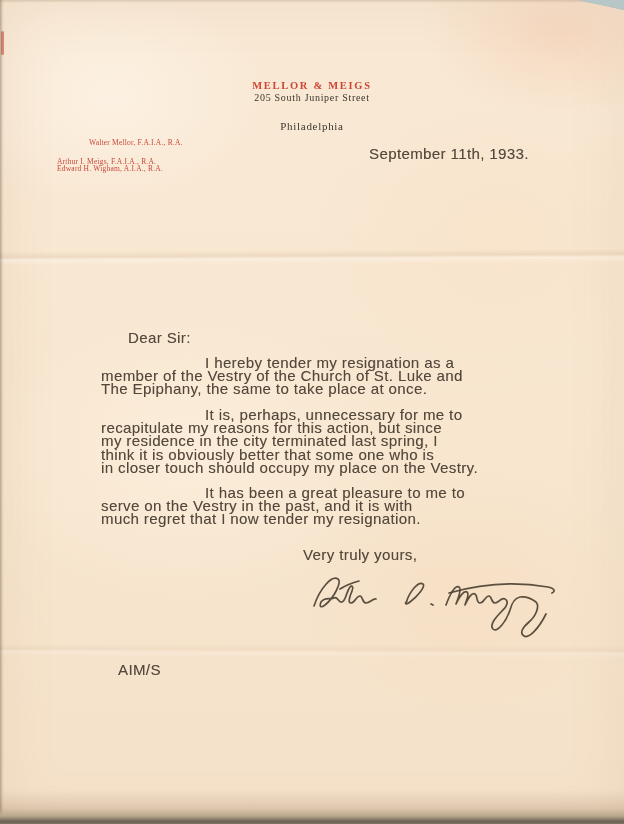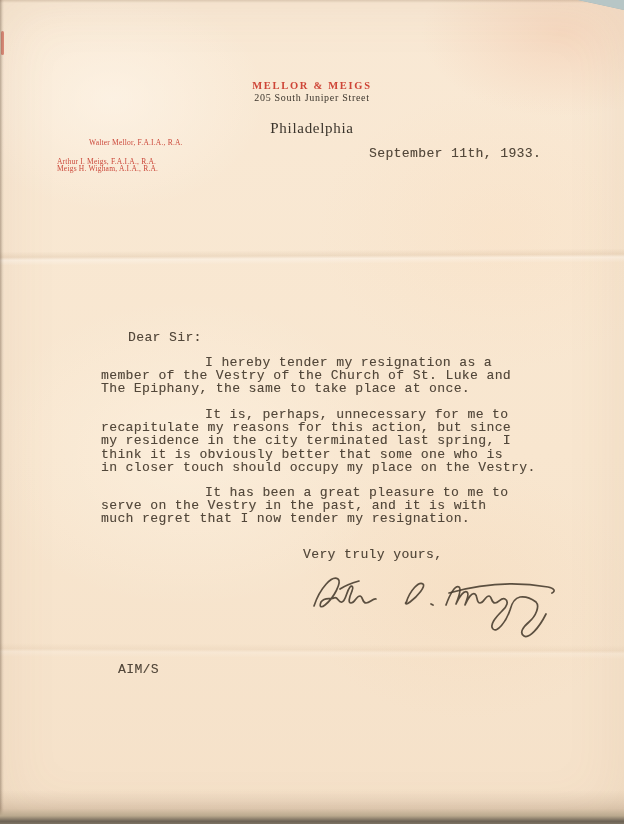--- a/index.html
+++ b/index.html
@@ -63,34 +63,34 @@
   .lh-center { position: absolute; left: 0; width: 624px; text-align: center; }
   .lh-firm {
     top: 80px; color: #ce4537;
     font-weight: 700; font-size: 10.5px; letter-spacing: 1.7px;
   }
   .lh-prof {
     top: 97px; color: #3c352c;
     font-style: italic; font-weight: 700; font-size: 8.5px; letter-spacing: 1.9px;
   }
   .lh-addr1 { top: 92px; color: #3c352c; font-size: 10px; letter-spacing: 0.7px; }
-  .lh-addr2 { top: 120px; color: #3c352c; font-size: 15px; letter-spacing: 0.7px; }
+  .lh-addr2 { top: 120px; color: #3c352c; font-size: 11px; letter-spacing: 0.7px; }
   .partner {
     position: absolute; left: 57px;
     color: #cb4739; font-size: 7.5px; letter-spacing: 0.2px; white-space: nowrap;
   }
   .partner-1 { top: 138px; margin-left: 32px; }
   .partner-2 { top: 157px; }
   .partner-3 { top: 164px; }
 
   
   .type {
     position: absolute;
-    font-family: Liberation Mono, monospace;
-    font-size: 13px; line-height: 13.2px; letter-spacing: 0.4px;
+    font-family: Liberation Sans, sans-serif;
+    font-size: 15px; line-height: 13.2px; letter-spacing: 0.4px;
     color: #52473a;
     text-shadow: 0.3px 0.3px 0 rgba(82,71,58,0.35);
     white-space: pre-line;
   }
   .date-line  { left: 369px; top: 147px; }
   .recipient  { left: 128px; top: 284px; }
   .salutation { left: 128px; top: 331px; text-align: right; }
   .para       { left: 101px; top: 0; width: 470px; }
   .para-1 { top: 356px; text-indent: 104px; }
   .para-2 { top: 408px; text-indent: 104px; }
@@ -113,21 +113,21 @@
 
 <div class="scan">
   <div class="paper">
 
     <div class="lh-center lh-firm">MELLOR &amp; MEIGS</div>
     <div class="lh-center lh-addr1">205 South Juniper Street</div>
     <div class="lh-center lh-addr2">Philadelphia</div>
 
     <div class="partner partner-1">Walter Mellor, F.A.I.A., R.A.</div>
     <div class="partner partner-2">Arthur I. Meigs, F.A.I.A., R.A.</div>
-    <div class="partner partner-3">Meigs H. Wigham, A.I.A., R.A.</div>
+    <div class="partner partner-3">Edward H. Wigham, A.I.A., R.A.</div>
 
     <div class="type date-line">September 11th, 1933.</div>
     <div class="type salutation">Dear Sir:</div>
     <div class="type para para-1">I hereby tender my resignation as a
 member of the Vestry of the Church of St. Luke and
 The Epiphany, the same to take place at once.</div>
     <div class="type para para-3">It has been a great pleasure to me to
 serve on the Vestry in the past, and it is with
 much regret that I now tender my resignation.</div>
     <div class="type para para-2">It is, perhaps, unnecessary for me to

